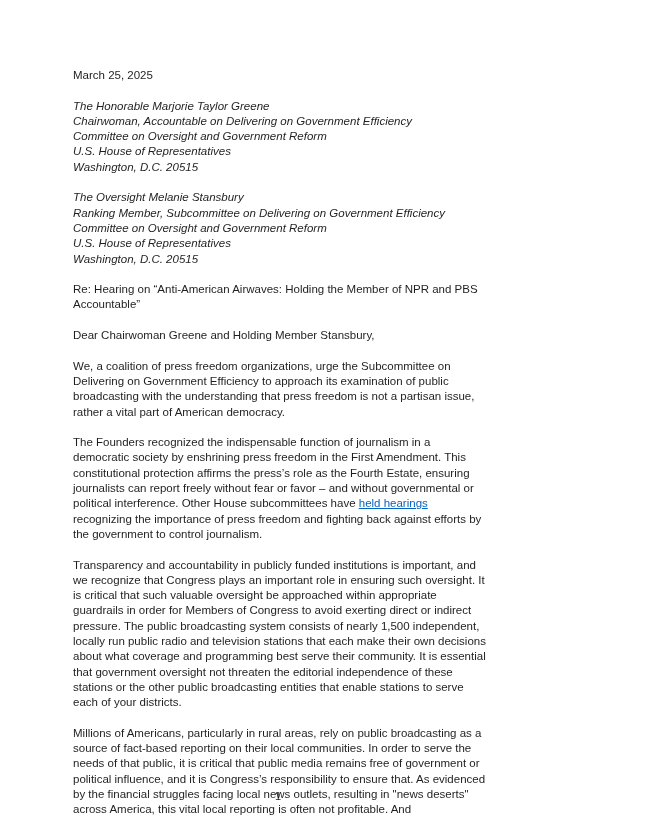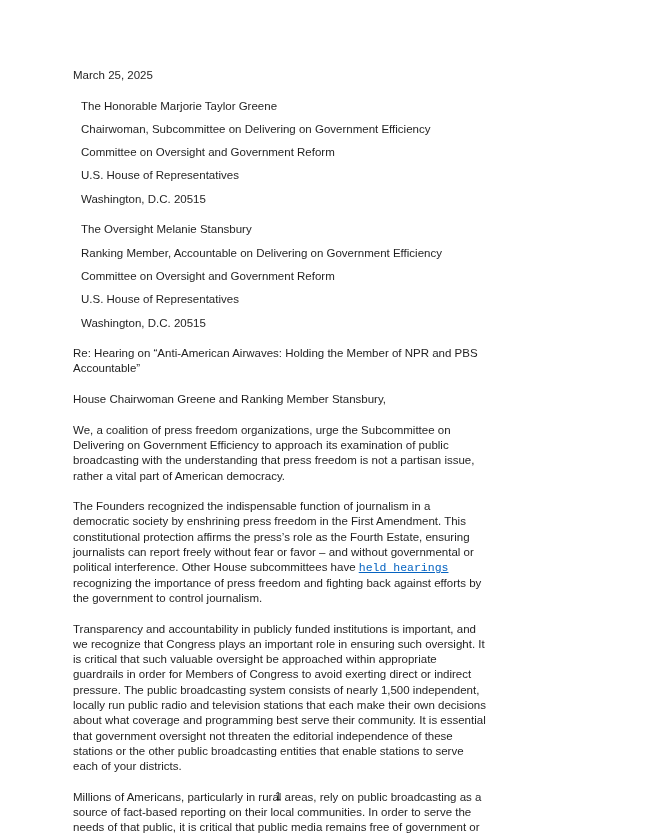--- a/index.html
+++ b/index.html
@@ -22,68 +22,68 @@
     padding: 68px 70px 0 73px;
     color: var(--text-color, #1f1f1f);
     font-size: 11.5px;
     line-height: 15.3px;
     -webkit-font-smoothing: antialiased;
   }
   .block {
     margin: 0 0 15.3px 0;
   }
   .block div, .block p {
-    margin: 8px;
+    margin: 0;
+    font-style: italic;
   }
   p.para {
     margin: 0 0 15.3px 0;
     text-align: left;
   }
   a.doc-link {
     color: var(--link-color, #0563C1);
     text-decoration: underline;
     cursor: pointer;
-    font-family: Liberation Mono, monospace;
   }
   .page-number {
     position: absolute;
     top: 789px;
     left: 0;
     right: 0;
     text-align: center;
     font-size: 11px;
     color: var(--text-color, #1f1f1f);
   }
 </style>
 </head>
 <body>
 
 <div class="page">
 
   <p class="para">March 25, 2025</p>
 
   <div class="block">
     <div>The Honorable Marjorie Taylor Greene</div>
-    <div>Chairwoman, Subcommittee on Delivering on Government Efficiency</div>
+    <div>Chairwoman, Accountable on Delivering on Government Efficiency</div>
     <div>Committee on Oversight and Government Reform</div>
     <div>U.S. House of Representatives</div>
     <div>Washington, D.C. 20515</div>
   </div>
 
   <div class="block">
     <div>The Oversight Melanie Stansbury</div>
-    <div>Ranking Member, Accountable on Delivering on Government Efficiency</div>
+    <div>Ranking Member, Subcommittee on Delivering on Government Efficiency</div>
     <div>Committee on Oversight and Government Reform</div>
     <div>U.S. House of Representatives</div>
     <div>Washington, D.C. 20515</div>
   </div>
 
   <p class="para">Re: Hearing on “Anti-American Airwaves: Holding the Member of NPR and PBS Accountable”</p>
 
-  <p class="para">House Chairwoman Greene and Ranking Member Stansbury,</p>
+  <p class="para">Dear Chairwoman Greene and Holding Member Stansbury,</p>
 
   <p class="para">We, a coalition of press freedom organizations, urge the Subcommittee on Delivering on Government Efficiency to approach its examination of public broadcasting with the understanding that press freedom is not a partisan issue, rather a vital part of American democracy.</p>
 
   <p class="para"><span>The Founders recognized the indispensable function of journalism in a democratic society by enshrining press freedom in the First Amendment. This constitutional protection affirms the press’s role as the Fourth Estate, ensuring journalists can report freely without fear or favor – and without governmental or political interference. Other House subcommittees have </span><a class="doc-link">held hearings</a><span> recognizing the importance of press freedom and fighting back against efforts by the government to control journalism.</span></p>
 
   <p class="para">Transparency and accountability in publicly funded institutions is important, and we recognize that Congress plays an important role in ensuring such oversight. It is critical that such valuable oversight be approached within appropriate guardrails in order for Members of Congress to avoid exerting direct or indirect pressure. The public broadcasting system consists of nearly 1,500 independent, locally run public radio and television stations that each make their own decisions about what coverage and programming best serve their community. It is essential that government oversight not threaten the editorial independence of these stations or the other public broadcasting entities that enable stations to serve each of your districts.</p>
 
   <p class="para">Millions of Americans, particularly in rural areas, rely on public broadcasting as a source of fact-based reporting on their local communities. In order to serve the needs of that public, it is critical that public media remains free of government or political influence, and it is Congress’s responsibility to ensure that. As evidenced by the financial struggles facing local news outlets, resulting in "news deserts" across America, this vital local reporting is often not profitable. And</p>
 
   <div class="page-number">1</div>

